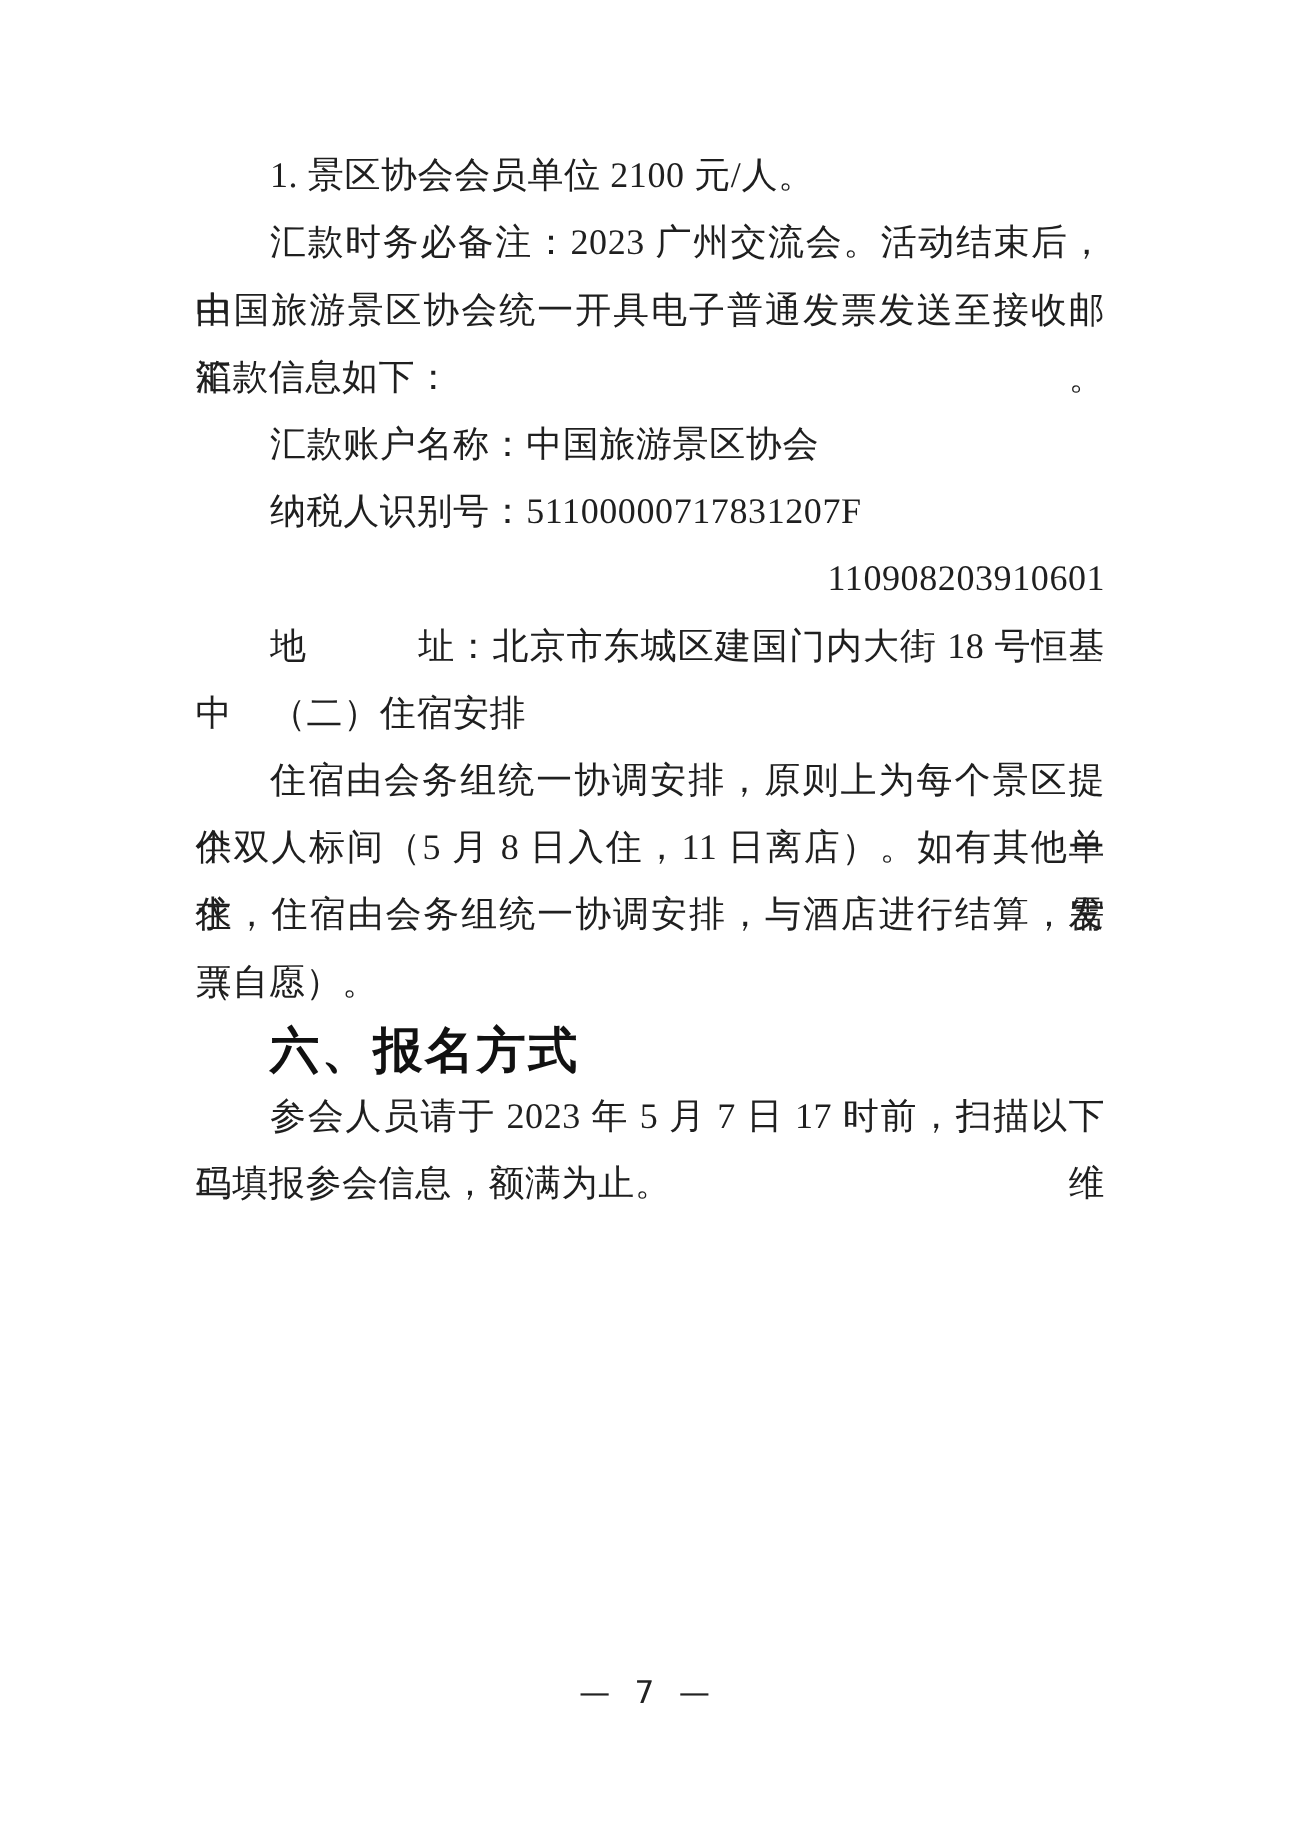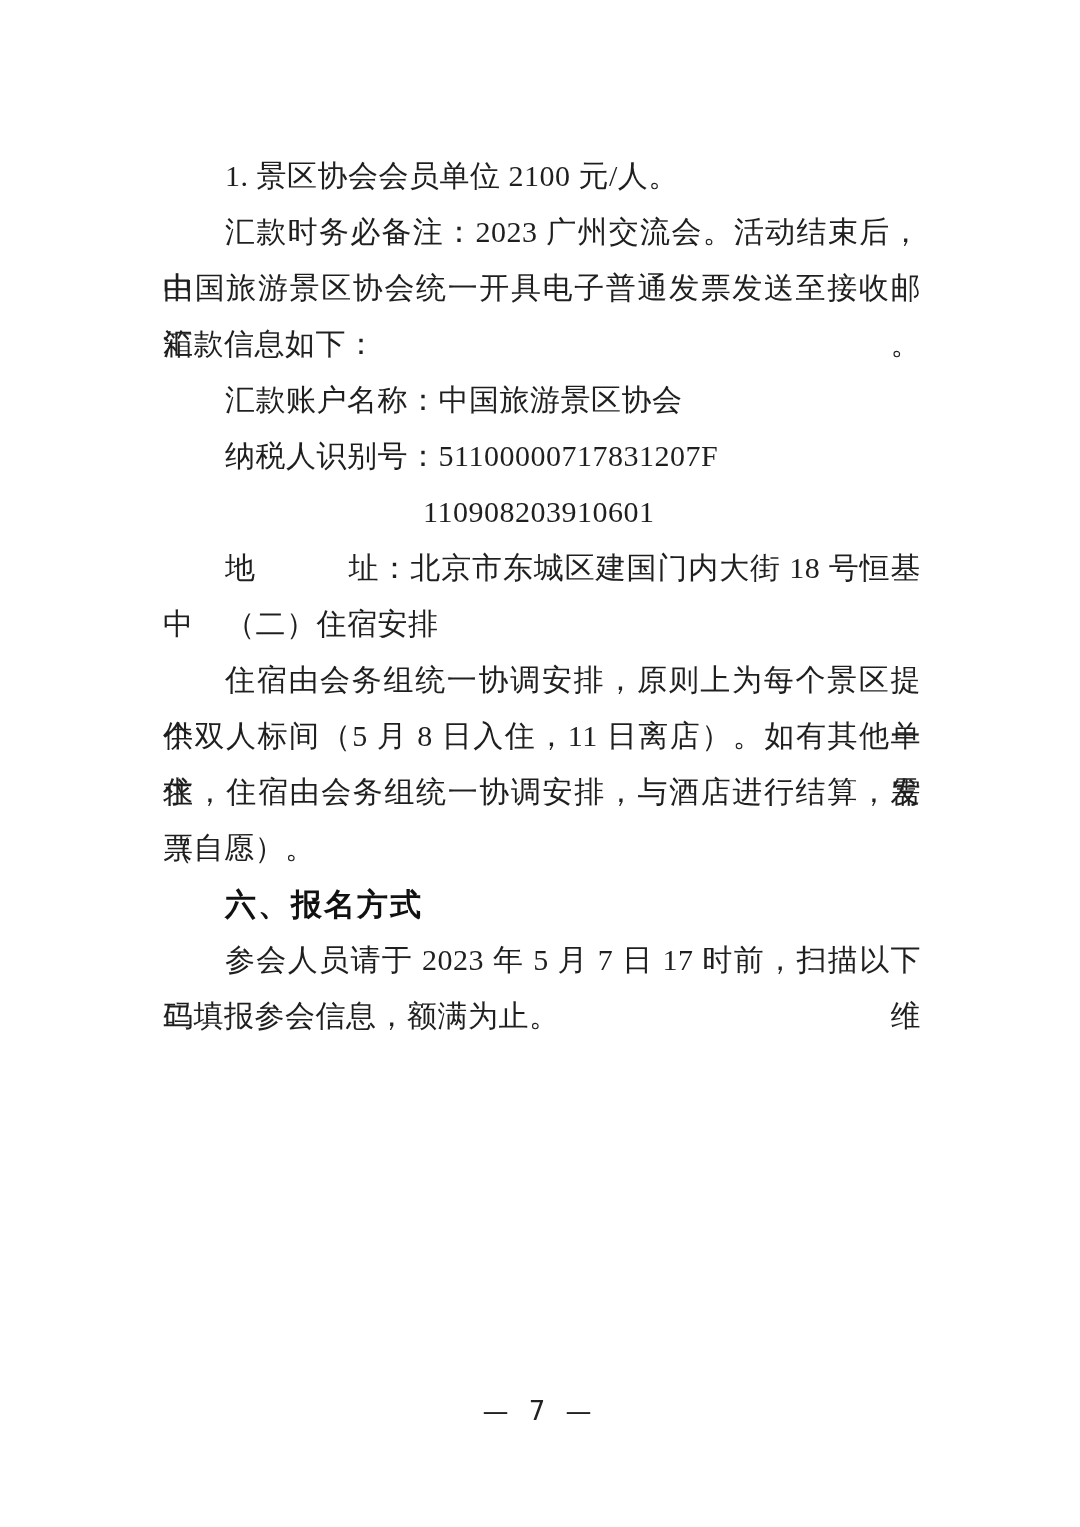--- a/index.html
+++ b/index.html
@@ -9,38 +9,38 @@
     height: 1527px;
     margin: 0 auto;
     background: #ffffff;
     font-family: "Liberation Serif", "DejaVu Serif", serif;
     color: #1f1f1f;
     overflow: hidden;
   }
   .content {
     position: absolute;
     left: 163px;
-    top: 148px;
+    top: 119px;
     width: 758px;
   }
   .line {
     font-size: 30px;
     line-height: 56px;
     height: 56px;
     white-space: pre-wrap;
     letter-spacing: 0.5px;
   }
   .indent { text-indent: 62px; }
   .jfull  { text-align: justify; text-align-last: justify; }
-  .acct   { padding-left: 260px; }
+  .acct   { padding-left: 260px; text-align: right; }
   .addr2  { padding-left: 267px; }
   .heading {
     font-family: "DejaVu Sans", "Liberation Sans", sans-serif;
     font-weight: bold;
-    font-size: 31px;
+    font-size: 41px;
     letter-spacing: 2px;
     color: #111111;
   }
   .footer {
     position: absolute;
     top: 1396px;
     left: 0;
     width: 100%;
     text-align: center;
     font-size: 26px;

